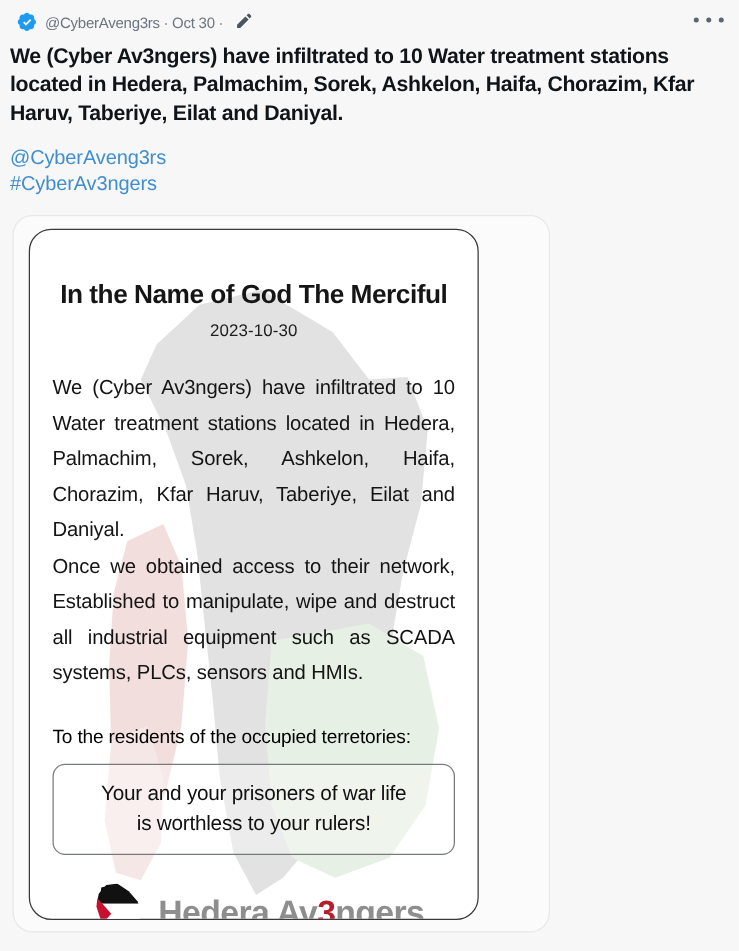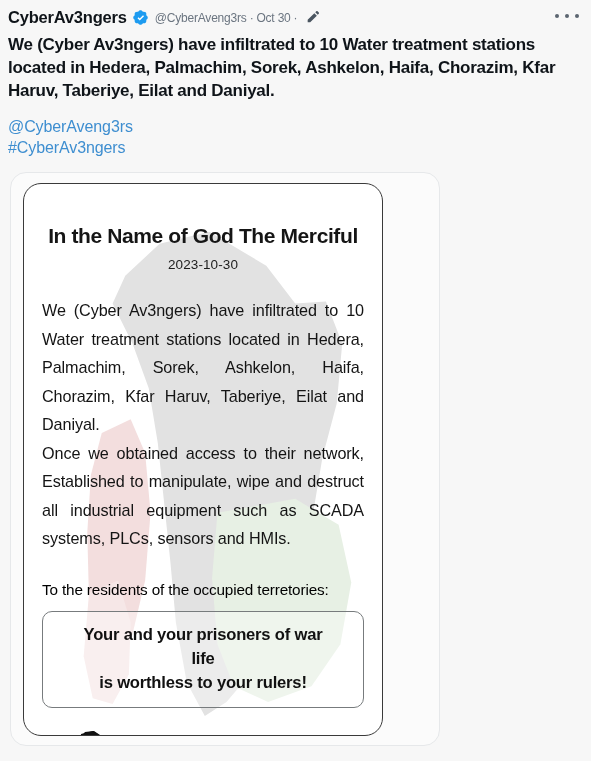--- a/index.html
+++ b/index.html
@@ -166,21 +166,21 @@
     color: #000000;
     letter-spacing: -0.15px;
   }
   .statement-box {
     margin-top: 12px;
     border: 1.3px solid #777b7d;
     border-radius: 10px;
     padding: 11px 28px 12px;
     text-align: center;
     font-size: 16.6px;
-    font-weight: bold;
+    font-weight: normal;
     line-height: 24px;
     color: #111111;
     letter-spacing: -0.2px;
     background: rgba(255,255,255,0.35);
   }
   .poster-logo {
     margin-top: 22px;
     display: flex;
     align-items: center;
     justify-content: center;
@@ -192,21 +192,20 @@
     font-weight: bold;
     color: #8e8e8e;
     letter-spacing: -0.5px;
   }
   .logo-text .accent { color: #b41f2e; }
 </style>
 </head>
 <body>
 
 <div class="tweet-header">
-  <span class="display-name">CyberAv3ngers</span>
 
   <span class="verified-badge">
     <svg viewBox="0 0 24 24" width="17" height="17" aria-hidden="true">
       <path fill="#1d9bf0" d="M22.25 12c0-1.43-.88-2.67-2.19-3.34.46-1.39.2-2.9-.81-3.91s-2.52-1.27-3.91-.81C14.67 2.63 13.43 1.75 12 1.75s-2.67.88-3.34 2.19c-1.39-.46-2.9-.2-3.91.81s-1.27 2.52-.81 3.91C2.63 9.33 1.75 10.57 1.75 12s.88 2.67 2.19 3.34c-.46 1.39-.2 2.9.81 3.91s2.52 1.27 3.91.81c.67 1.31 1.91 2.19 3.34 2.19s2.67-.88 3.34-2.19c1.39.46 2.9.2 3.91-.81s1.27-2.52.81-3.91c1.31-.67 2.19-1.91 2.19-3.34z"></path>
       <path fill="#ffffff" d="M10.93 16.29l-3.2-3.2 1.41-1.41 1.79 1.79 4.62-4.62 1.41 1.41-6.03 6.03z"></path>
     </svg>
   </span>
 
   <span class="meta">
     <span>@CyberAveng3rs</span><span class="sep">·</span><span>Oct 30</span><span class="sep">·</span><span class="edit-icon"><svg viewBox="0 0 24 24" width="16" height="16" aria-hidden="true">

